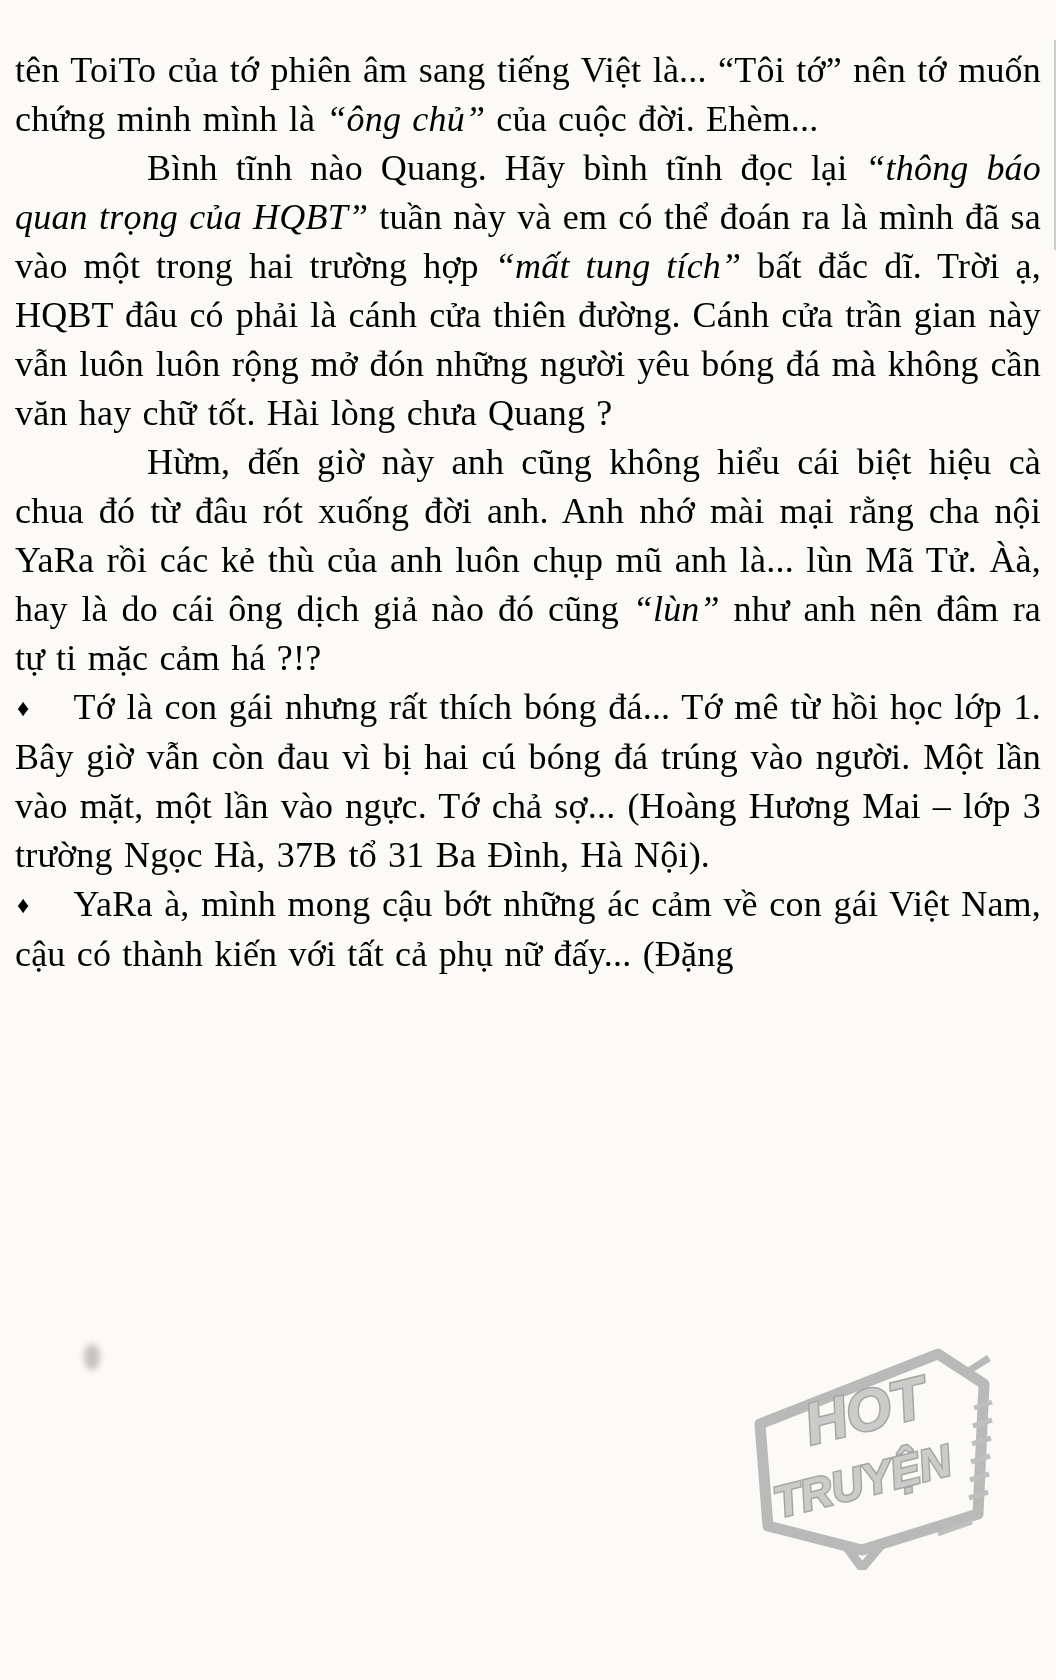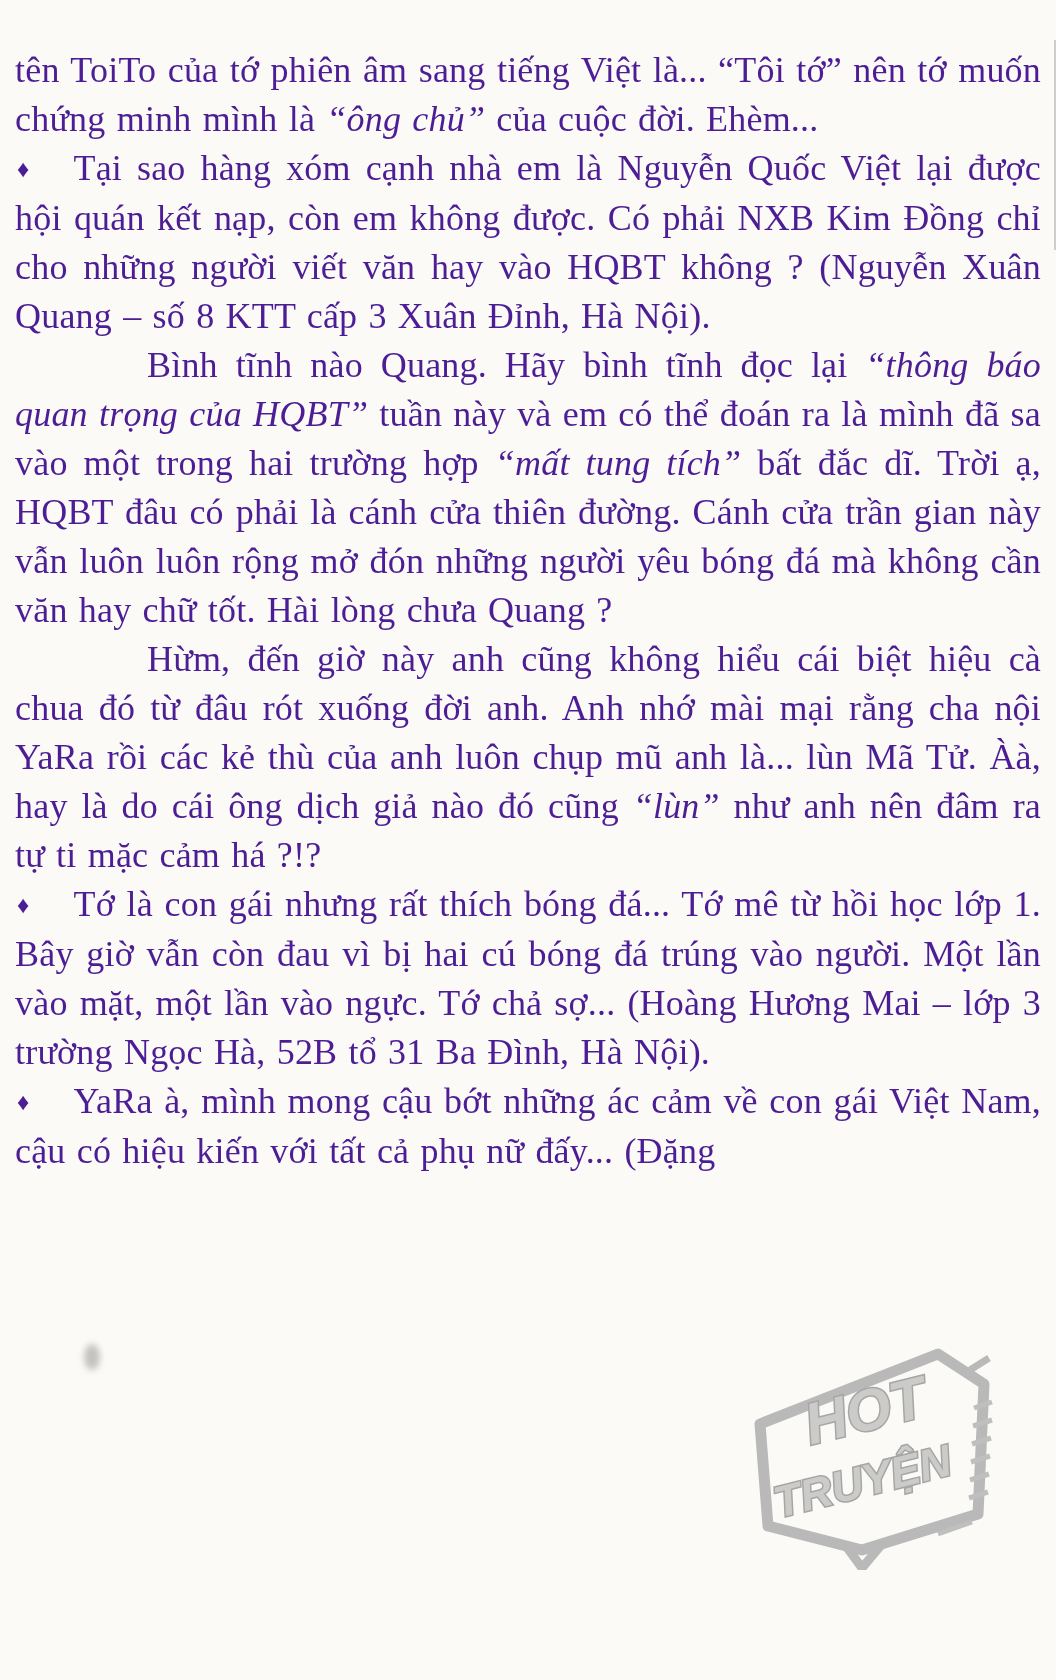--- a/index.html
+++ b/index.html
@@ -11,21 +11,21 @@
     height: 1680px;
     background: #fbfaf7;
     overflow: hidden;
     position: relative;
     font-family: "Liberation Serif", "DejaVu Serif", serif;
   }
   .page-text {
     position: relative;
     z-index: 2;
     padding: 46px 15px 0 15px;
-    color: #4c1d95;
+    color: #000000;
     font-size: 36px;
     line-height: 49px;
     text-align: justify;
     word-spacing: 2px;
     letter-spacing: 0.2px;
   }
   .para {
     margin: 0;
     text-align: justify;
   }
@@ -106,18 +106,17 @@
     <text x="128" y="92" font-size="58" transform="rotate(-14 128 92)" fill="#c6c6c6" stroke="#9d9d9d" stroke-width="3" paint-order="stroke">HOT</text>
     <text x="124" y="158" font-size="44" transform="rotate(-14 124 158)" fill="#c6c6c6" stroke="#9d9d9d" stroke-width="3" paint-order="stroke">TRUYỆN</text>
   </g>
 </svg>
 
 <div class="edge-artifact"></div>
 <div class="smudge"></div>
 
 <div class="page-text">
     <p class="para continuation"><span>tên ToiTo của tớ phiên âm sang tiếng Việt là... “Tôi tớ” nên tớ muốn chứng minh mình là </span><i>“ông chủ”</i><span> của cuộc đời. Ehèm...</span></p>
-    <p class="para question"><span class="bullet">♦</span><span>Tại sao hàng xóm cạnh nhà em là Nguyễn Quốc Việt lại được hội quán kết nạp, còn em không được. Có phải NXB Kim Đồng chỉ cho những người viết văn hay vào HQBT không ? (Nguyễn Xuân Quang – số 8 KTT cấp 3 Xuân Đỉnh, Hà Nội).</span></p>
     <p class="para reply"><span>Bình tĩnh nào Quang. Hãy bình tĩnh đọc lại </span><i>“thông báo quan trọng của HQBT”</i><span> tuần này và em có thể đoán ra là mình đã sa vào một trong hai trường hợp </span><i>“mất tung tích”</i><span> bất đắc dĩ. Trời ạ, HQBT đâu có phải là cánh cửa thiên đường. Cánh cửa trần gian này vẫn luôn luôn rộng mở đón những người yêu bóng đá mà không cần văn hay chữ tốt. Hài lòng chưa Quang ?</span></p>
     <p class="para reply"><span>Hừm, đến giờ này anh cũng không hiểu cái biệt hiệu cà chua đó từ đâu rót xuống đời anh. Anh nhớ mài mại rằng cha nội YaRa rồi các kẻ thù của anh luôn chụp mũ anh là... lùn Mã Tử. Àà, hay là do cái ông dịch giả nào đó cũng </span><i>“lùn”</i><span> như anh nên đâm ra tự ti mặc cảm há ?!?</span></p>
-    <p class="para question"><span class="bullet">♦</span><span>Tớ là con gái nhưng rất thích bóng đá... Tớ mê từ hồi học lớp 1. Bây giờ vẫn còn đau vì bị hai cú bóng đá trúng vào người. Một lần vào mặt, một lần vào ngực. Tớ chả sợ... (Hoàng Hương Mai – lớp 3 trường Ngọc Hà, 52B tổ 31 Ba Đình, Hà Nội).</span></p>
-    <p class="para question"><span class="bullet">♦</span><span>YaRa à, mình mong cậu bớt những ác cảm về con gái Việt Nam, cậu có hiệu kiến với tất cả phụ nữ đấy... (Đặng</span></p>
+    <p class="para question"><span class="bullet">♦</span><span>Tớ là con gái nhưng rất thích bóng đá... Tớ mê từ hồi học lớp 1. Bây giờ vẫn còn đau vì bị hai cú bóng đá trúng vào người. Một lần vào mặt, một lần vào ngực. Tớ chả sợ... (Hoàng Hương Mai – lớp 3 trường Ngọc Hà, 37B tổ 31 Ba Đình, Hà Nội).</span></p>
+    <p class="para question"><span class="bullet">♦</span><span>YaRa à, mình mong cậu bớt những ác cảm về con gái Việt Nam, cậu có thành kiến với tất cả phụ nữ đấy... (Đặng</span></p>
   </div>
 
 </body></html>

